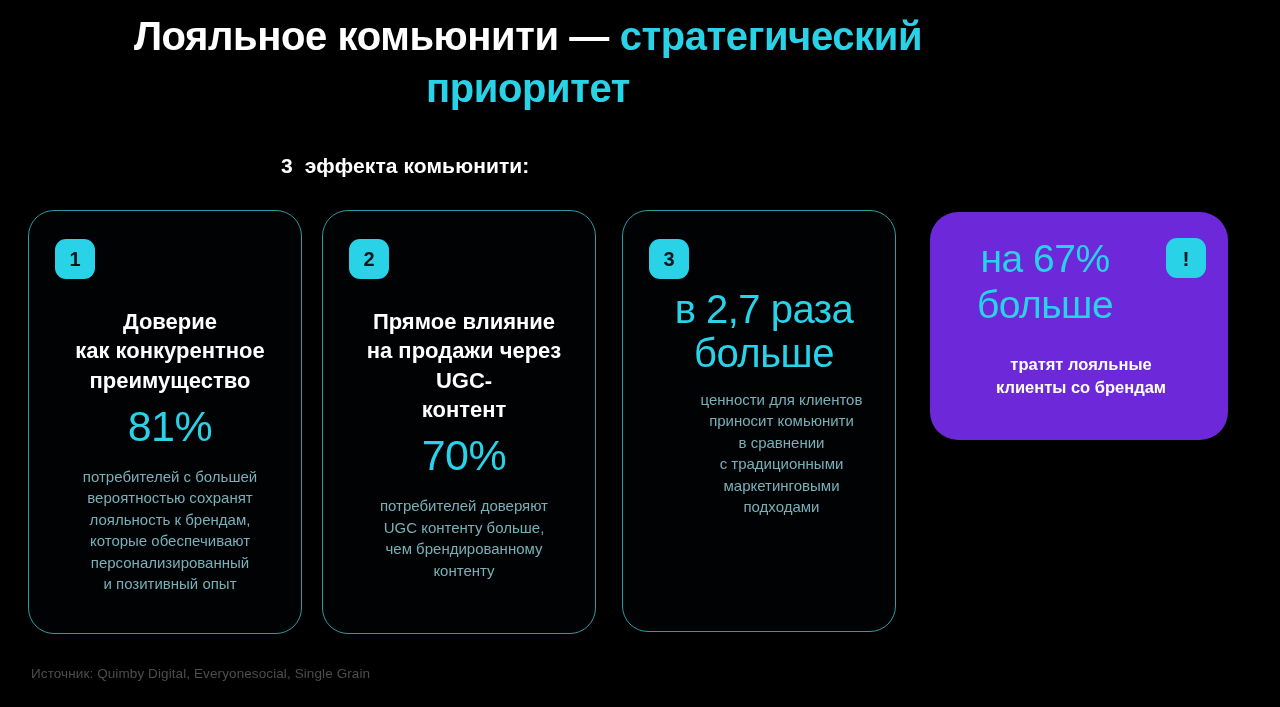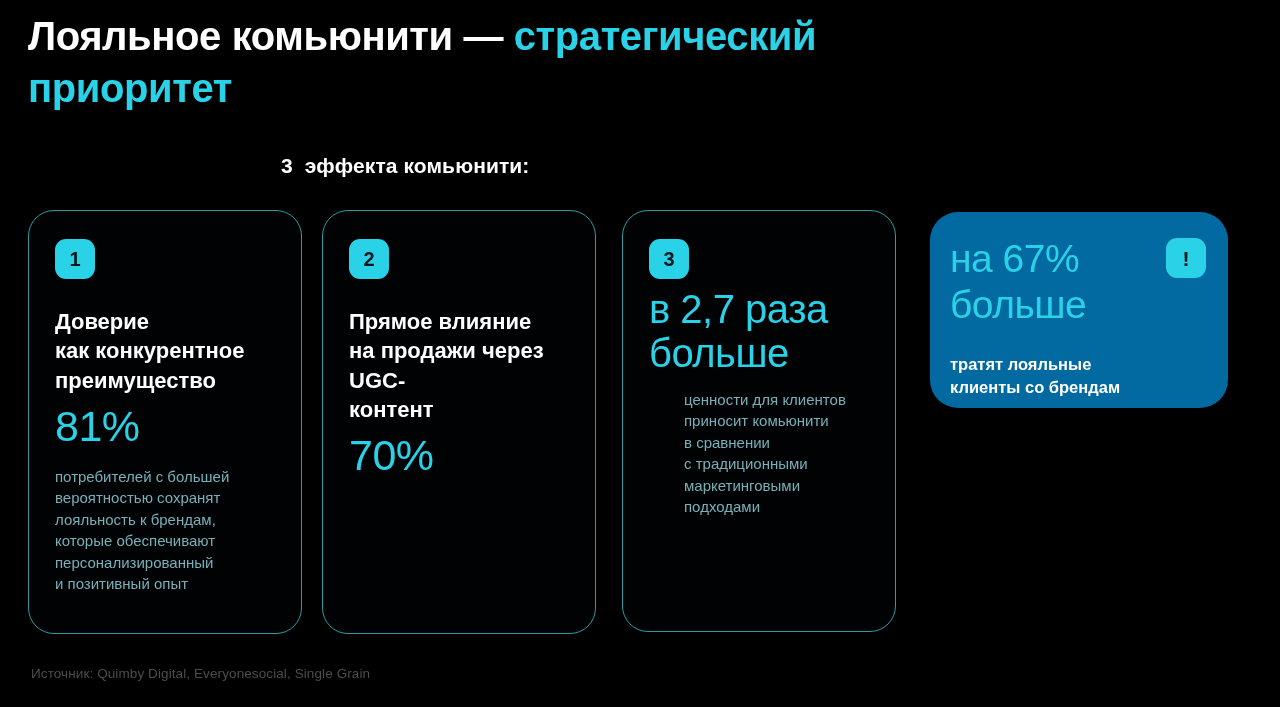--- a/index.html
+++ b/index.html
@@ -1,16 +1,16 @@
 <!DOCTYPE html>
 <html lang="ru"><head>
 <meta charset="utf-8">
 <title>Лояльное комьюнити — стратегический приоритет</title>
 <style>
-  * { margin:0; padding:0; box-sizing:border-box; }
+  * { margin:0; padding:0; box-sizing:border-box;text-align:center; }
 
   html, body {
     width:1280px; height:707px;
     background:#000000;
     overflow:hidden;
   }
 
   body {
     font-family:"Liberation Sans", sans-serif;
     position:relative;
@@ -100,23 +100,23 @@
     line-height:1.43;
     color:#78b0b7;
     white-space:pre-line;
   }
   .card-3 .card-note { margin-top:14px;margin-left:35px; }
 
   
   .highlight {
     position:absolute;
     left:930px; top:212px;
-    width:298px; height:196px;
+    width:298px; height:228px;
     border-radius:28px;
-    background:#0369a1;
+    background:#6d28d9;
   }
   .highlight-stat {
     position:absolute;
     left:20px; top:24px;
     width:190px;
     font-size:39px;
     font-weight:400;
     line-height:1.17;
     color:#2ad2e8;
     letter-spacing:-0.5px;
@@ -180,20 +180,24 @@
   </div>
 </section>
 
 <section class="card card-2">
   <div class="card-inner">
     <div class="badge">2</div>
     <div class="card-heading">Прямое влияние
 на продажи через UGC-
 контент</div>
     <div class="card-stat">70%</div>
+    <div class="card-note">потребителей доверяют
+UGC контенту больше,
+чем брендированному
+контенту</div>
   </div>
 </section>
 
 <section class="card card-3">
   <div class="card-inner">
     <div class="badge">3</div>
     <div class="card-stat">в 2,7 раза
 больше</div>
     <div class="card-note">ценности для клиентов
 приносит комьюнити

